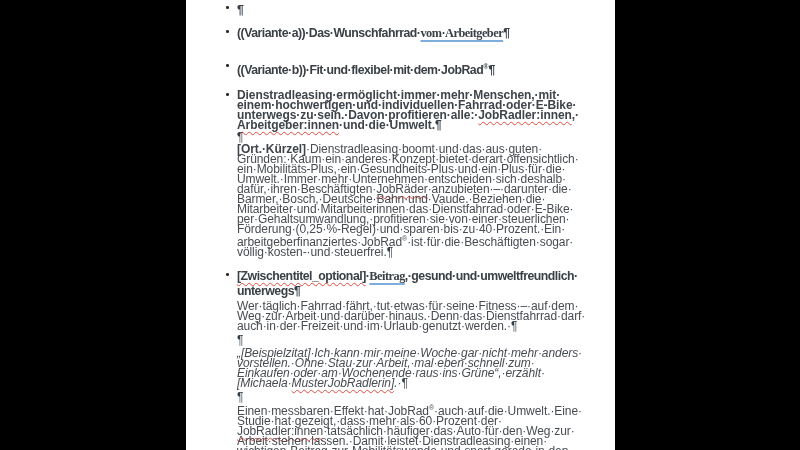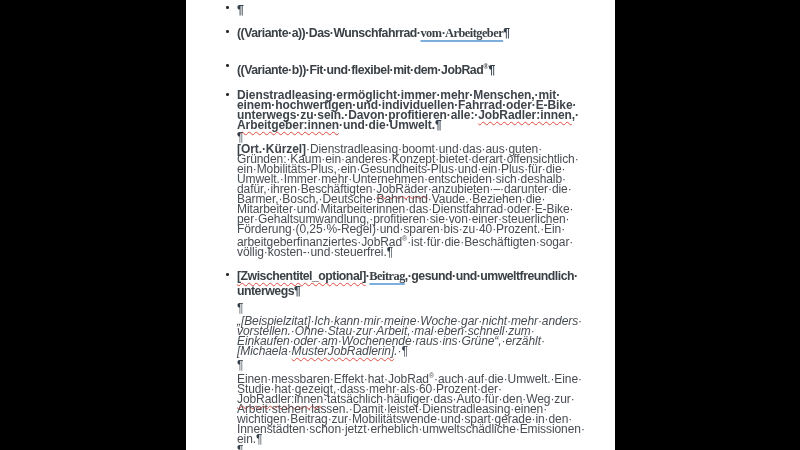--- a/index.html
+++ b/index.html
@@ -77,20 +77,23 @@
       </div>
 
       <div class="para b mt2">
         <span class="bold">[Ort.·​Kürzel]</span><span>·​Dienstradleasing·​boomt·​und·​das·​aus·​guten·​Gründen:·​Kaum·​ein·​anderes·​Konzept·​bietet·​derart·​offensichtlich·​ein·​Mobilitäts-Plus,·​ein·​Gesundheits-Plus·​und·​ein·​Plus·​für·​die·​Umwelt.·​Immer·​mehr·​Unternehmen·​entscheiden·​sich·​deshalb·​dafür,·​ihren·​Beschäftigten·​</span><span class="sq">JobRäder</span><span>·​anzubieten·​–·​darunter·​die·​Barmer,·​Bosch,·​Deutsche·​Bahn·​und·​Vaude.·​Beziehen·​die·​Mitarbeiter·​und·​Mitarbeiterinnen·​das·​Dienstfahrrad·​oder·​E-Bike·​per·​Gehaltsumwandlung,·​profitieren·​sie·​von·​einer·​steuerlichen·​Förderung·​(0,25·​%-Regel)·​und·​sparen·​bis·​zu·​40·​Prozent.·​Ein·​arbeitgeberfinanziertes·​JobRad</span><span class="sup">®</span><span>·​ist·​für·​die·​Beschäftigten·​sogar·​völlig·​kosten-·​und·​steuerfrei.</span><span class="pilcrow">¶</span>
       </div>
 
       <div class="para h mt12">
         <span class="bullet"></span><span class="sq">[Zwischentitel_optional]</span><span>·​</span><span class="gb">Beitrag</span><span>,·​gesund·​und·​umweltfreundlich·​unterwegs</span><span class="pilcrow">¶</span>
       </div>
 
+      <div class="para b mt2">
+        <span>Wer·​täglich·​Fahrrad·​fährt,·​tut·​etwas·​für·​seine·​Fitness·​–·​auf·​dem·​Weg·​zur·​Arbeit·​und·​darüber·​hinaus.·​Denn·​das·​Dienstfahrrad·​darf·​auch·​in·​der·​Freizeit·​und·​im·​Urlaub·​genutzt·​werden.·​</span><span class="pilcrow">¶</span>
+      </div>
 
       <div class="para b mt4">
         <span class="pilcrow">¶</span>
       </div>
 
       <div class="para b mt3">
         <span>„[Beispielzitat]·​Ich·​kann·​mir·​meine·​Woche·​gar·​nicht·​mehr·​anders·​vorstellen.·​Ohne·​Stau·​zur·​Arbeit,·​mal·​eben·​schnell·​zum·​Einkaufen·​oder·​am·​Wochenende·​raus·​ins·​Grüne“,·​erzählt·​[Michaela·​</span><span class="sq">MusterJobRadlerin]</span><span>.·​</span><span class="pilcrow">¶</span>
       </div>
 
       <div class="para b mt4">

